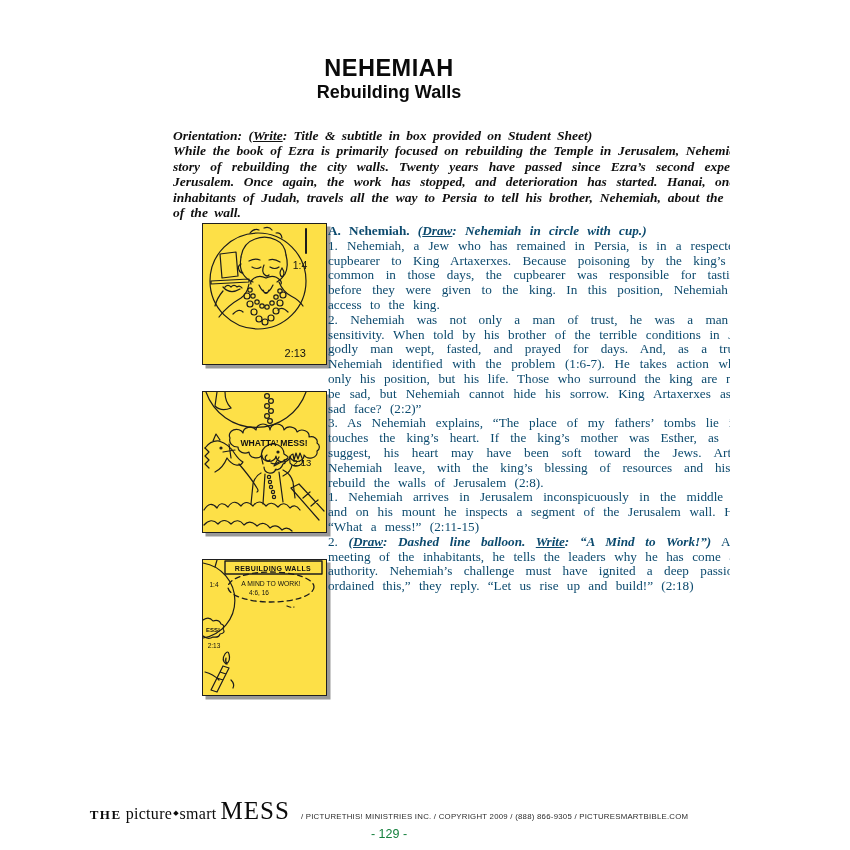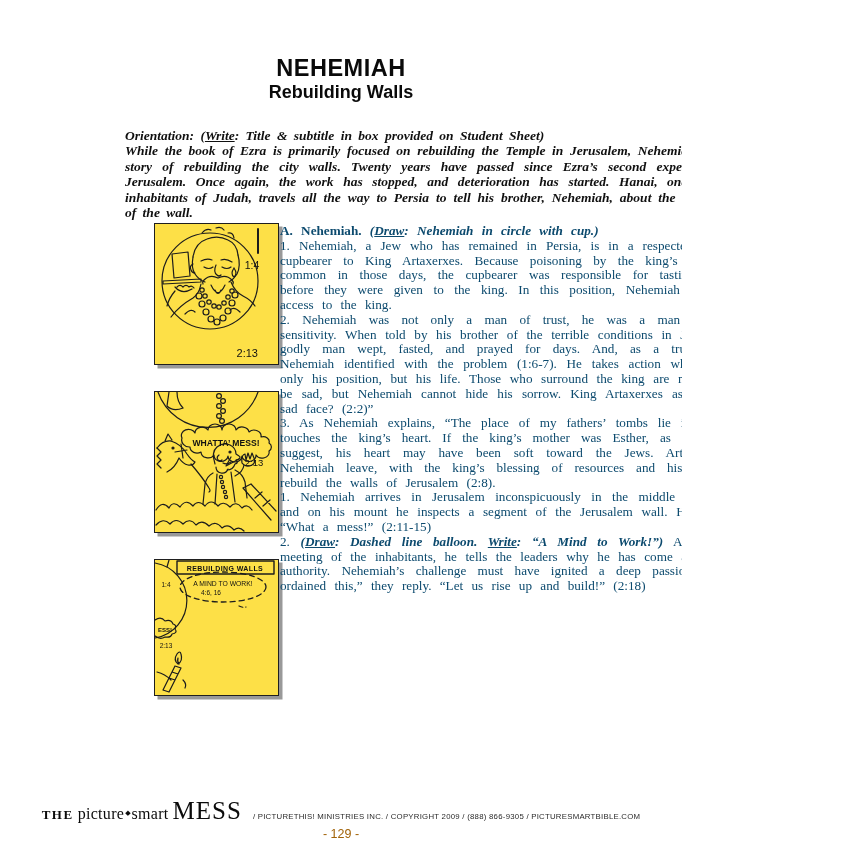--- a/index.html
+++ b/index.html
@@ -1,17 +1,17 @@
 <!DOCTYPE html>
 <html><head>
 <meta charset="utf-8">
 <style>
   html,body{margin:0;padding:0;background:#ffffff;}
   .page{position:relative;width:682px;height:850px;background:#ffffff;overflow:hidden;
-        font-family:"Liberation Serif",serif;color:#141414;}
+        font-family:"Liberation Serif",serif;color:#141414;margin-left:48px;}
   .title{position:absolute;top:55px;left:0;width:100%;text-align:center;
          font-family:"Liberation Sans",sans-serif;font-weight:bold;font-size:23.5px;
          letter-spacing:.5px;color:#0a0a0a;}
   .subtitle{position:absolute;top:82px;left:0;width:100%;text-align:center;
             font-family:"Liberation Sans",sans-serif;font-weight:bold;font-size:18px;color:#0a0a0a;}
   .orientation{position:absolute;left:125px;top:128px;width:610px;
                font-size:13.5px;line-height:15.4px;font-style:italic;font-weight:bold;
                text-align:justify;word-spacing:3px;color:#101010;}
   .orientation .head{display:block;}
   .body-col{position:absolute;left:280px;top:224px;width:484px;
@@ -29,21 +29,21 @@
   .sketch{stroke:#1c1c1c;stroke-width:1.2;fill:none;stroke-linecap:round;stroke-linejoin:round;}
   .lbl{font-family:"Liberation Sans",sans-serif;fill:#111;}
   .footer{position:absolute;top:794px;left:0;width:100%;text-align:center;white-space:nowrap;line-height:34px;}
   .logo-the{font-family:Liberation Serif, serif;font-weight:bold;font-size:13px;letter-spacing:1.5px;color:#0b0b0b;}
   .logo-word{font-family:"Liberation Serif",serif;font-size:16px;letter-spacing:.3px;color:#0b0b0b;}
   .logo-sep{font-size:7px;vertical-align:4px;color:#0b0b0b;margin:0 1px;}
   .logo-bible{font-family:"Liberation Serif",serif;font-size:25px;letter-spacing:1px;color:#0b0b0b;}
   .footer-info{font-family:"Liberation Sans",sans-serif;font-size:7.8px;letter-spacing:.25px;
                color:#2a2a2a;margin-left:7px;}
   .page-num{position:absolute;top:827px;left:0;width:100%;text-align:center;
-            font-family:"Liberation Sans",sans-serif;font-size:12.5px;color:#a16207;}
+            font-family:"Liberation Sans",sans-serif;font-size:12.5px;color:#15803d;}
 </style>
 </head>
 <body>
 
 <div class="page">
 
   <div class="title">NEHEMIAH</div>
   <div class="subtitle">Rebuilding Walls</div>
 
   <div class="orientation">

